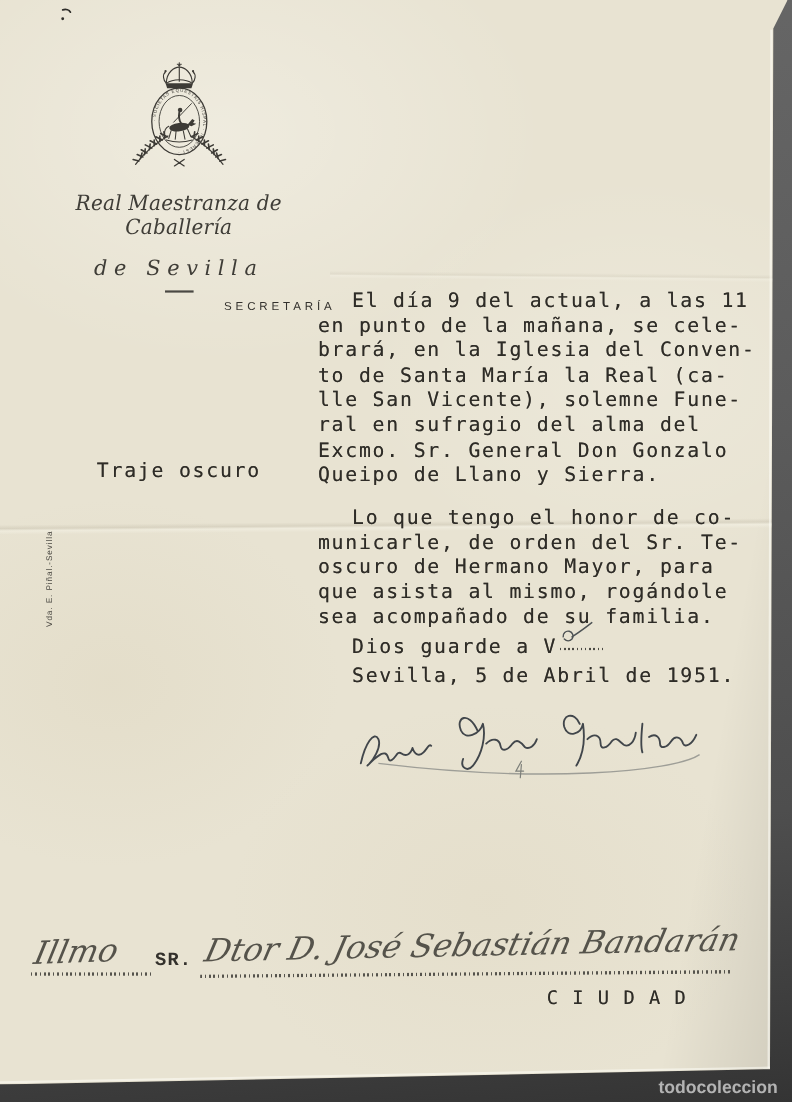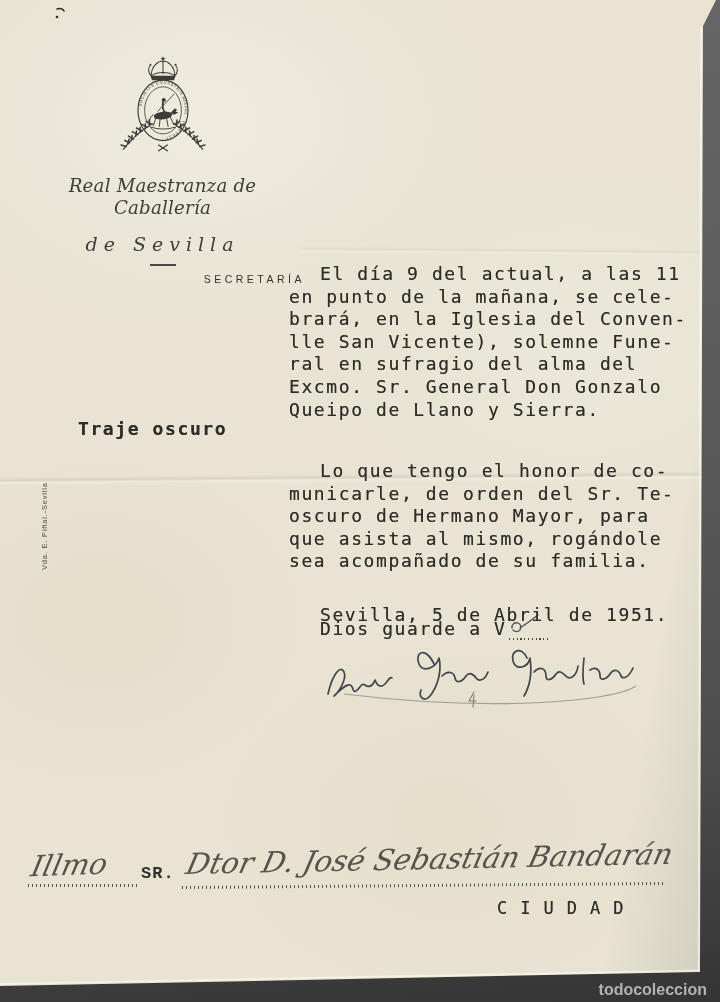--- a/index.html
+++ b/index.html
@@ -34,28 +34,28 @@
         color:#3f3d37;letter-spacing:6px;}
   .lh-divider{width:26px;height:2px;background:#4a4843;margin:9px auto 7px auto;}
   .dept{font-family:"Liberation Sans",sans-serif;font-size:10.5px;letter-spacing:3.5px;color:#33312d;text-align:right;}
   
   .typed{color:#2e2c27;font-size:18px;line-height:22.6px;letter-spacing:1.6px;
          text-shadow:0 0 .4px rgba(46,44,39,.6);}
   .para{position:absolute;left:289px;width:400px;}
   .p1{top:263px;}
   .p2{top:460px;}
   .para .tline:first-child{padding-left:31px;}
-  .vale{position:absolute;left:289px;top:578px;display:flex;align-items:flex-end;margin-top:40px;}
+  .vale{position:absolute;left:289px;top:578px;display:flex;align-items:flex-start;}
   .vale .lead{padding-left:31px;}
   .vdots{display:inline-block;width:44px;height:14px;position:relative;}
   .vdots::after{content:'';position:absolute;left:2px;right:2px;bottom:1px;height:2px;
     background:repeating-linear-gradient(to right,#4c4a44 0 1.3px,transparent 1.3px 3.8px);}
   .vmark{position:absolute;left:0;top:-14px;}
   .dateline{position:absolute;left:289px;top:604px;padding-left:31px;}
-  .dress{position:absolute;left:78px;top:418px;font-weight:bold;}
+  .dress{position:absolute;left:88px;top:418px;}
   .imprint{position:absolute;left:40px;top:452px;height:118px;
     writing-mode:vertical-rl;transform:rotate(180deg);
     font-family:"Liberation Sans",sans-serif;font-size:7.5px;letter-spacing:.8px;color:#4c4a44;}
   
   .hand{font-family:"DejaVu Serif",serif;font-style:italic;color:#55534b;}
   .honorific{position:absolute;left:32px;top:848px;font-size:29px;transform:skewX(-14deg) rotate(-2deg);}
   .addressee{position:absolute;left:188px;top:842px;font-size:29px;white-space:nowrap;
              transform:skewX(-14deg) rotate(-1.2deg);}
   .dotline{position:absolute;height:3px;
     background:repeating-linear-gradient(to right,#55534c 0 1.4px,transparent 1.4px 4px);}
@@ -135,20 +135,21 @@
     </div>
 
     <div class="dress typed">Traje oscuro</div>
 
     <div class="imprint">Vda. E. Piñal.-Sevilla</div>
 
     <div class="para p1 typed">
       <div class="tline">El día 9 del actual, a las 11</div>
       <div class="tline">en punto de la mañana, se cele-</div>
       <div class="tline">brará, en la Iglesia del Conven-</div>
+      <div class="tline">to de Santa María la Real (ca-</div>
       <div class="tline">lle San Vicente), solemne Fune-</div>
       <div class="tline">ral en sufragio del alma del</div>
       <div class="tline">Excmo. Sr. General Don Gonzalo</div>
       <div class="tline">Queipo de Llano y Sierra.</div>
     </div>
 
     <div class="para p2 typed">
       <div class="tline">Lo que tengo el honor de co-</div>
       <div class="tline">municarle, de orden del Sr. Te-</div>
       <div class="tline">oscuro de Hermano Mayor, para</div>

